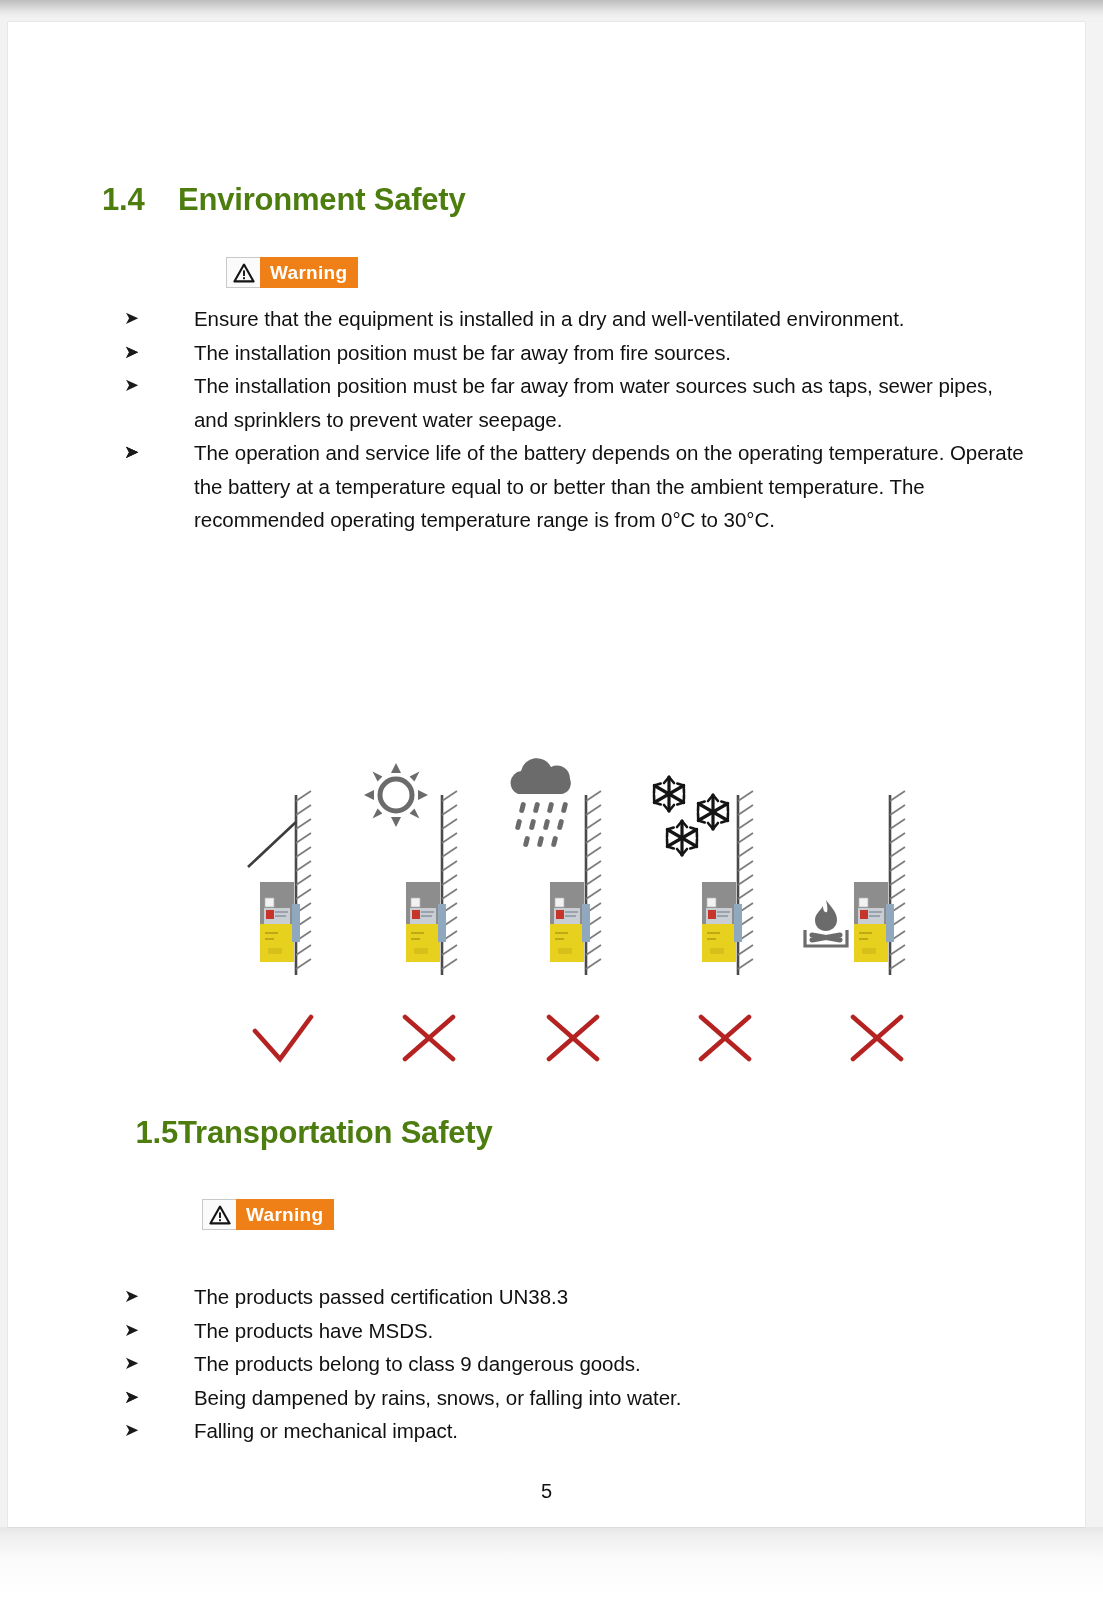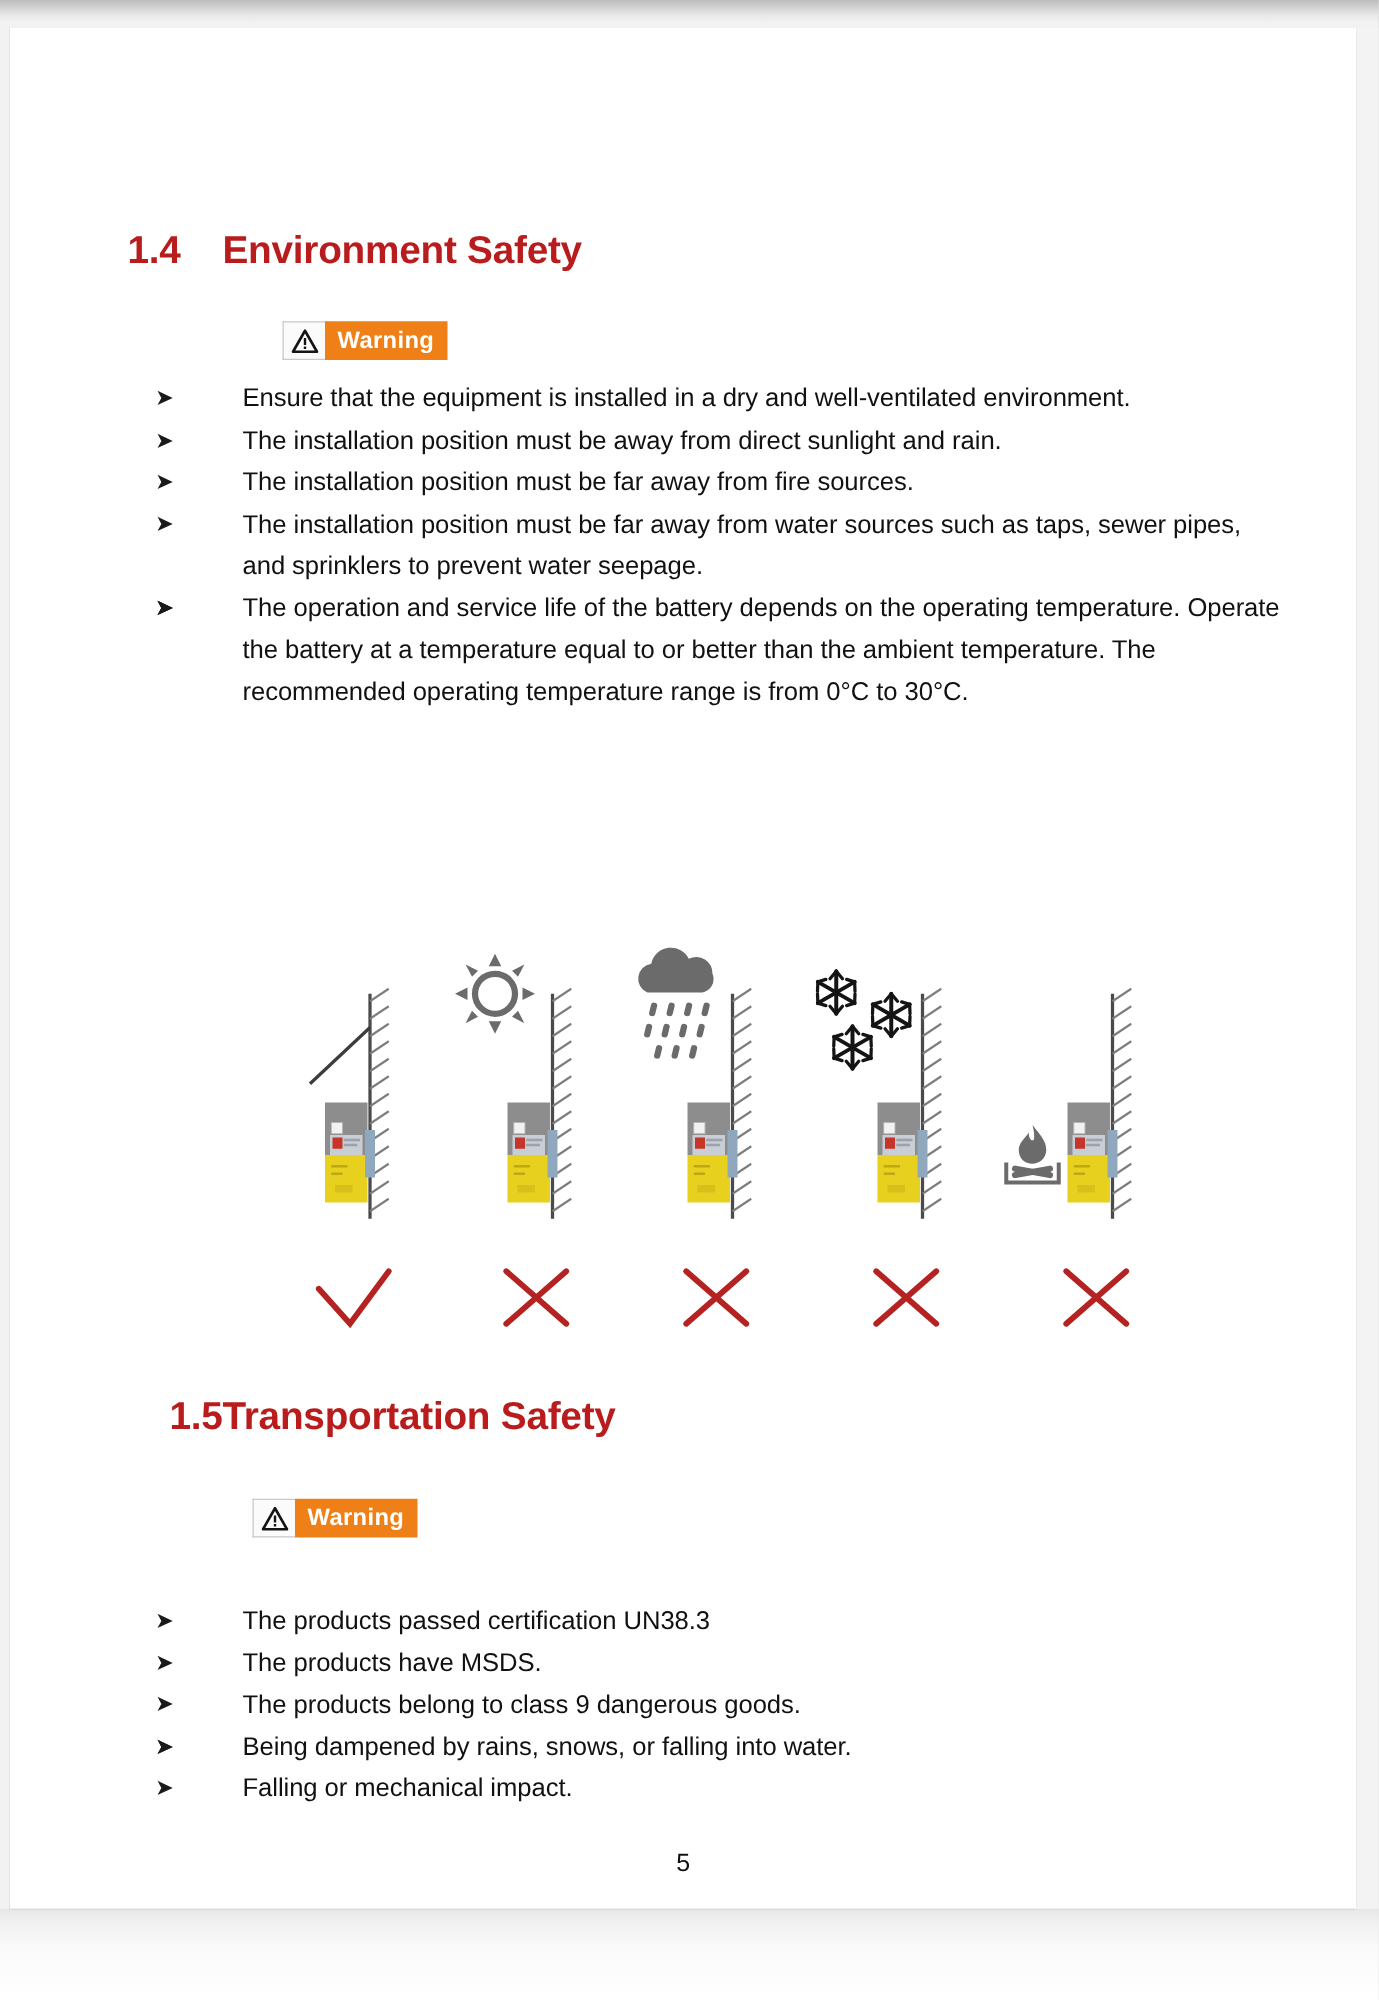--- a/index.html
+++ b/index.html
@@ -47,21 +47,21 @@
     width: 1103px;
     height: 73px;
     background: linear-gradient(to bottom, #e6e6e6 0px, #f0f0f0 10px, #fafafa 30px, #ffffff 73px);
   }
 
   
   .h2 {
     position: absolute;
     font-size: 31px;
     font-weight: bold;
-    color: #b91c1c;
+    color: #4d7c0f;
     letter-spacing: -0.2px;
     white-space: nowrap;
   }
   .h2 .num { display: inline-block; width: 76px; }
 
   
   .warn-badge {
     position: absolute;
     display: inline-flex;
     align-items: stretch;
@@ -144,21 +144,21 @@
           <path d="M11 1.6 L20.6 18.4 L1.4 18.4 Z" fill="none" stroke="#141414" stroke-width="2.1" stroke-linejoin="round"></path>
           <rect x="10.05" y="7.4" width="1.9" height="5.6" fill="#141414"></rect>
           <rect x="10.05" y="14.2" width="1.9" height="2.0" fill="#141414"></rect>
         </svg>
       </div>
       <div class="warn-label">Warning</div>
     </div>
 
     <div class="blist" style="left:94px; top:280px; width:930px;">
       <div class="bitem"><span class="bullet">➤</span><span>Ensure that the equipment is installed in a dry and well-ventilated environment.</span></div>
-      <div class="bitem"><span class="bullet">➤</span><span>The installation position must be away from direct sunlight and rain.</span></div>
+      <div class="bitem"><span class="bullet">➤</span></div>
       <div class="bitem"><span class="bullet">➤</span><span>The installation position must be far away from fire sources.</span></div>
       <div class="bitem"><span class="bullet">➤</span><span>The installation position must be far away from water sources such as taps, sewer pipes, and sprinklers to prevent water seepage.</span></div>
       <div class="bitem"><span class="bullet">➤</span></div>
       <div class="bitem"><span class="bullet">➤</span></div>
       <div class="bitem"><span class="bullet">➤</span><span>The operation and service life of the battery depends on the operating temperature. Operate the battery at a temperature equal to or better than the ambient temperature. The recommended operating temperature range is from 0°C to 30°C.</span></div>
     </div>
 
     <svg class="illus" width="1077" height="1505" viewBox="0 0 1077 1505" style="pointer-events:none;">
       <defs>
 

